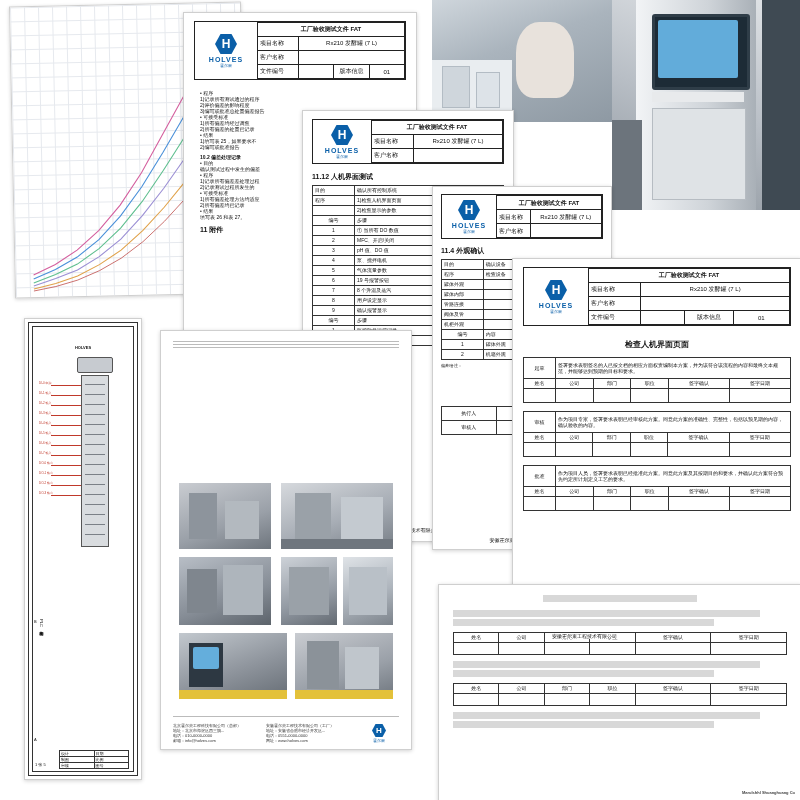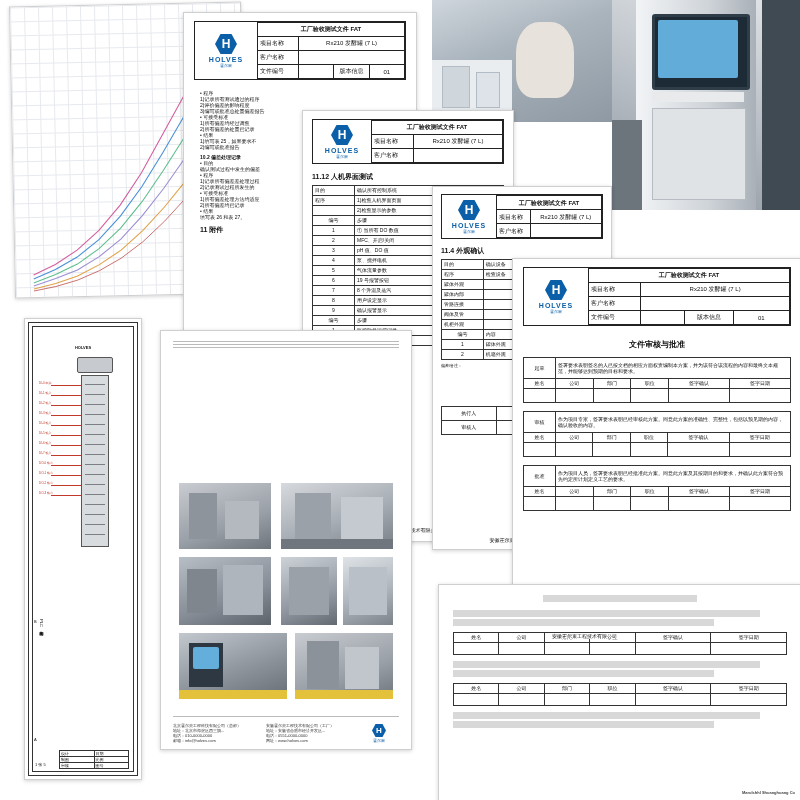--- a/index.html
+++ b/index.html
@@ -414,21 +414,21 @@
             <td>文件编号</td>
             <td style="width:22%"></td>
             <td style="width:24%" class="center">版本信息</td>
             <td class="center">01</td>
           </tr>
         </tbody>
           </table>
       </div>
     </div>
 
-    <div class="center bold t8" style="margin:14px 0 8px;">文件审核与批准</div>
+    <div class="center bold t8" style="margin:14px 0 8px;">检查人机界面页面</div>
 
     <table class="grid" style="margin-bottom:8px;">
       <tbody>
           <tr>
         <td style="width:12%" class="center">起草</td>
         <td colspan="5" class="tiny" style="height:20px;line-height:6px;">签署要求表明签名的人已按文档的相应方面权责编制本方案，并为该符合该流程的内容和最终文本规范，并能够达到预期的目标和要求。</td>
       </tr>
       <tr>
         <td class="center">姓名</td>
         <td class="center">公司</td>

